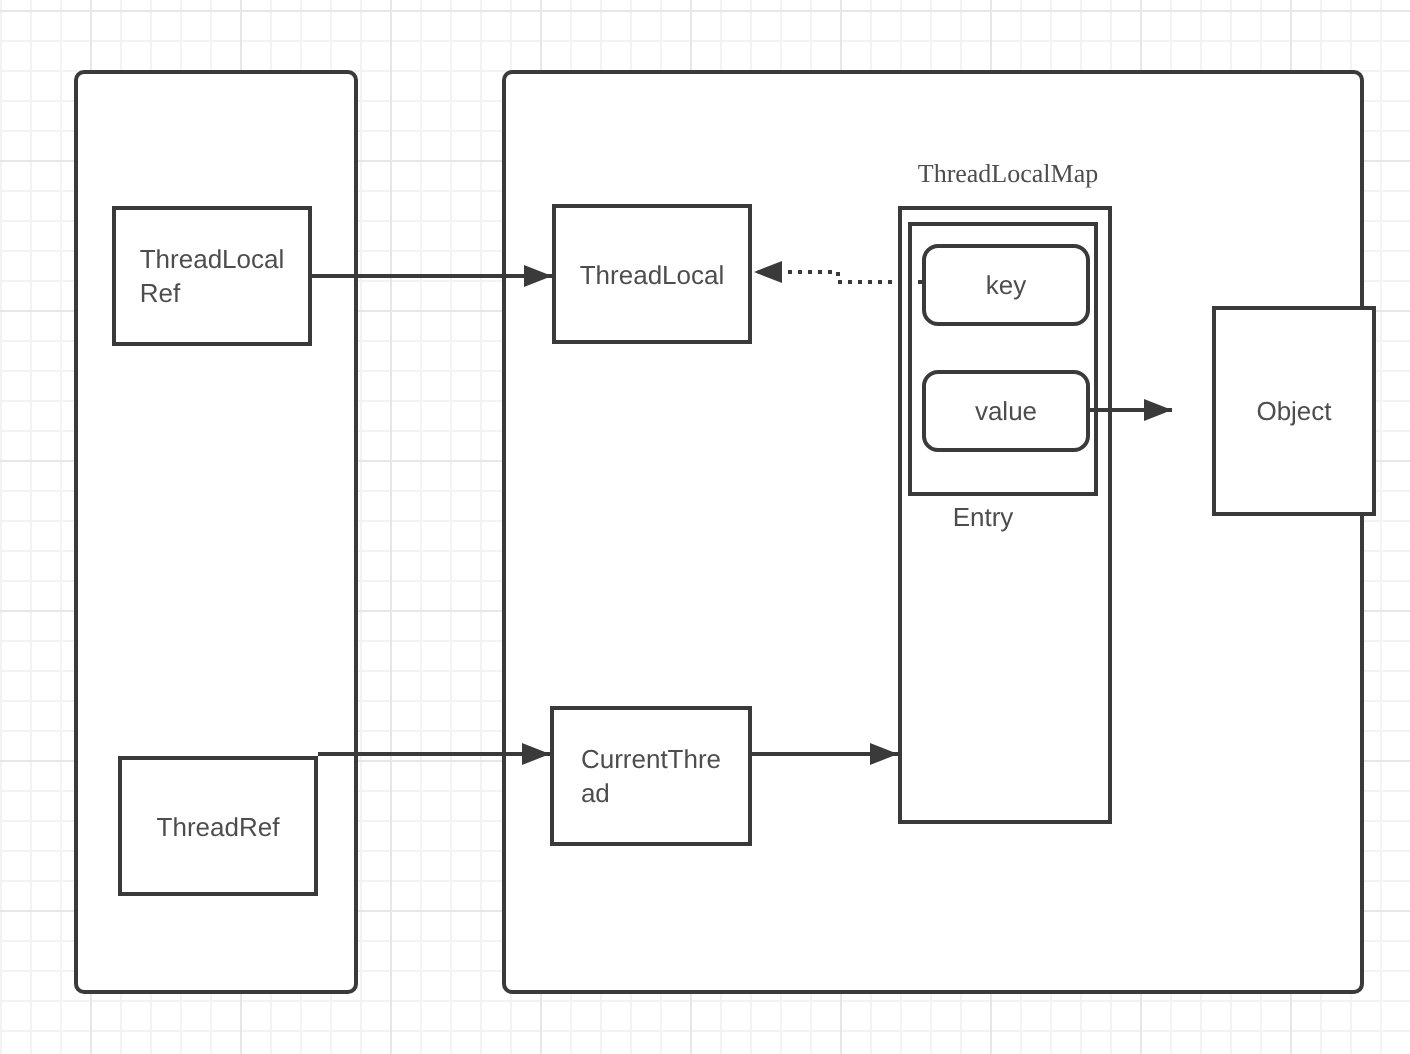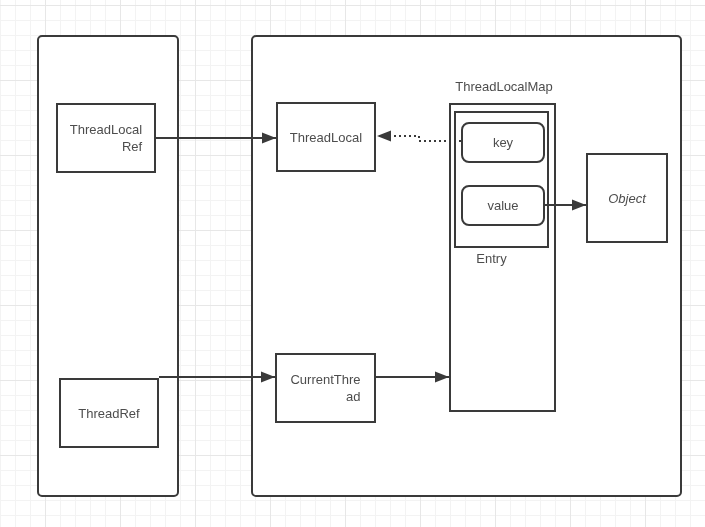--- a/index.html
+++ b/index.html
@@ -19,21 +19,21 @@
     overflow:hidden;
   }
   .box{
     position:absolute;
     box-sizing:border-box;
     background:#ffffff;
     border:2px solid #3a3a3a;
     display:flex;
     align-items:center;
     justify-content:center;
-    text-align:right;
+    text-align:left;
     font-size:13px;
     line-height:17px;
     white-space:pre-line;
   }
   .container-box{border-radius:5px;}
   .rounded{border-radius:8px;}
   .floating-label{
     position:absolute;
     font-size:13px;
     text-align:center;
@@ -49,22 +49,22 @@
   #left-group      {left:37px;  top:35px;  width:142px; height:462px;}
   #right-group     {left:251px; top:35px;  width:431px; height:462px;}
   #tl-ref          {left:56px;  top:103px; width:100px; height:70px;}
   #t-ref           {left:59px;  top:342px; width:100px; height:70px;margin-top:36px;}
   #tl              {left:276px; top:102px; width:100px; height:70px;}
   #cur-thread     {left:275px; top:341px; width:101px; height:70px;margin-top:12px;}
   #map-rect        {left:449px; top:103px; width:107px; height:309px;}
   #entry-rect      {left:454px; top:111px; width:95px;  height:137px;}
   #key-box         {left:461px; top:122px; width:84px;  height:41px;}
   #value-box       {left:461px; top:185px; width:84px;  height:41px;}
-  #object-box      {left:586px; top:153px; width:82px;  height:90px;font-style:italic;}
-  #map-title       {left:429px; top:79px;  width:150px;}
+  #object-box      {left:606px; top:153px; width:82px;  height:105px;}
+  #map-title       {left:429px; top:79px;  width:150px;font-family:Liberation Serif, serif;}
   #entry-label     {left:444px; top:251px; width:95px;}
 </style>
 </head>
 <body>
 
 <div class="canvas">
 
   <div class="box container-box" id="left-group"></div>
   <div class="box container-box" id="right-group"></div>
 

